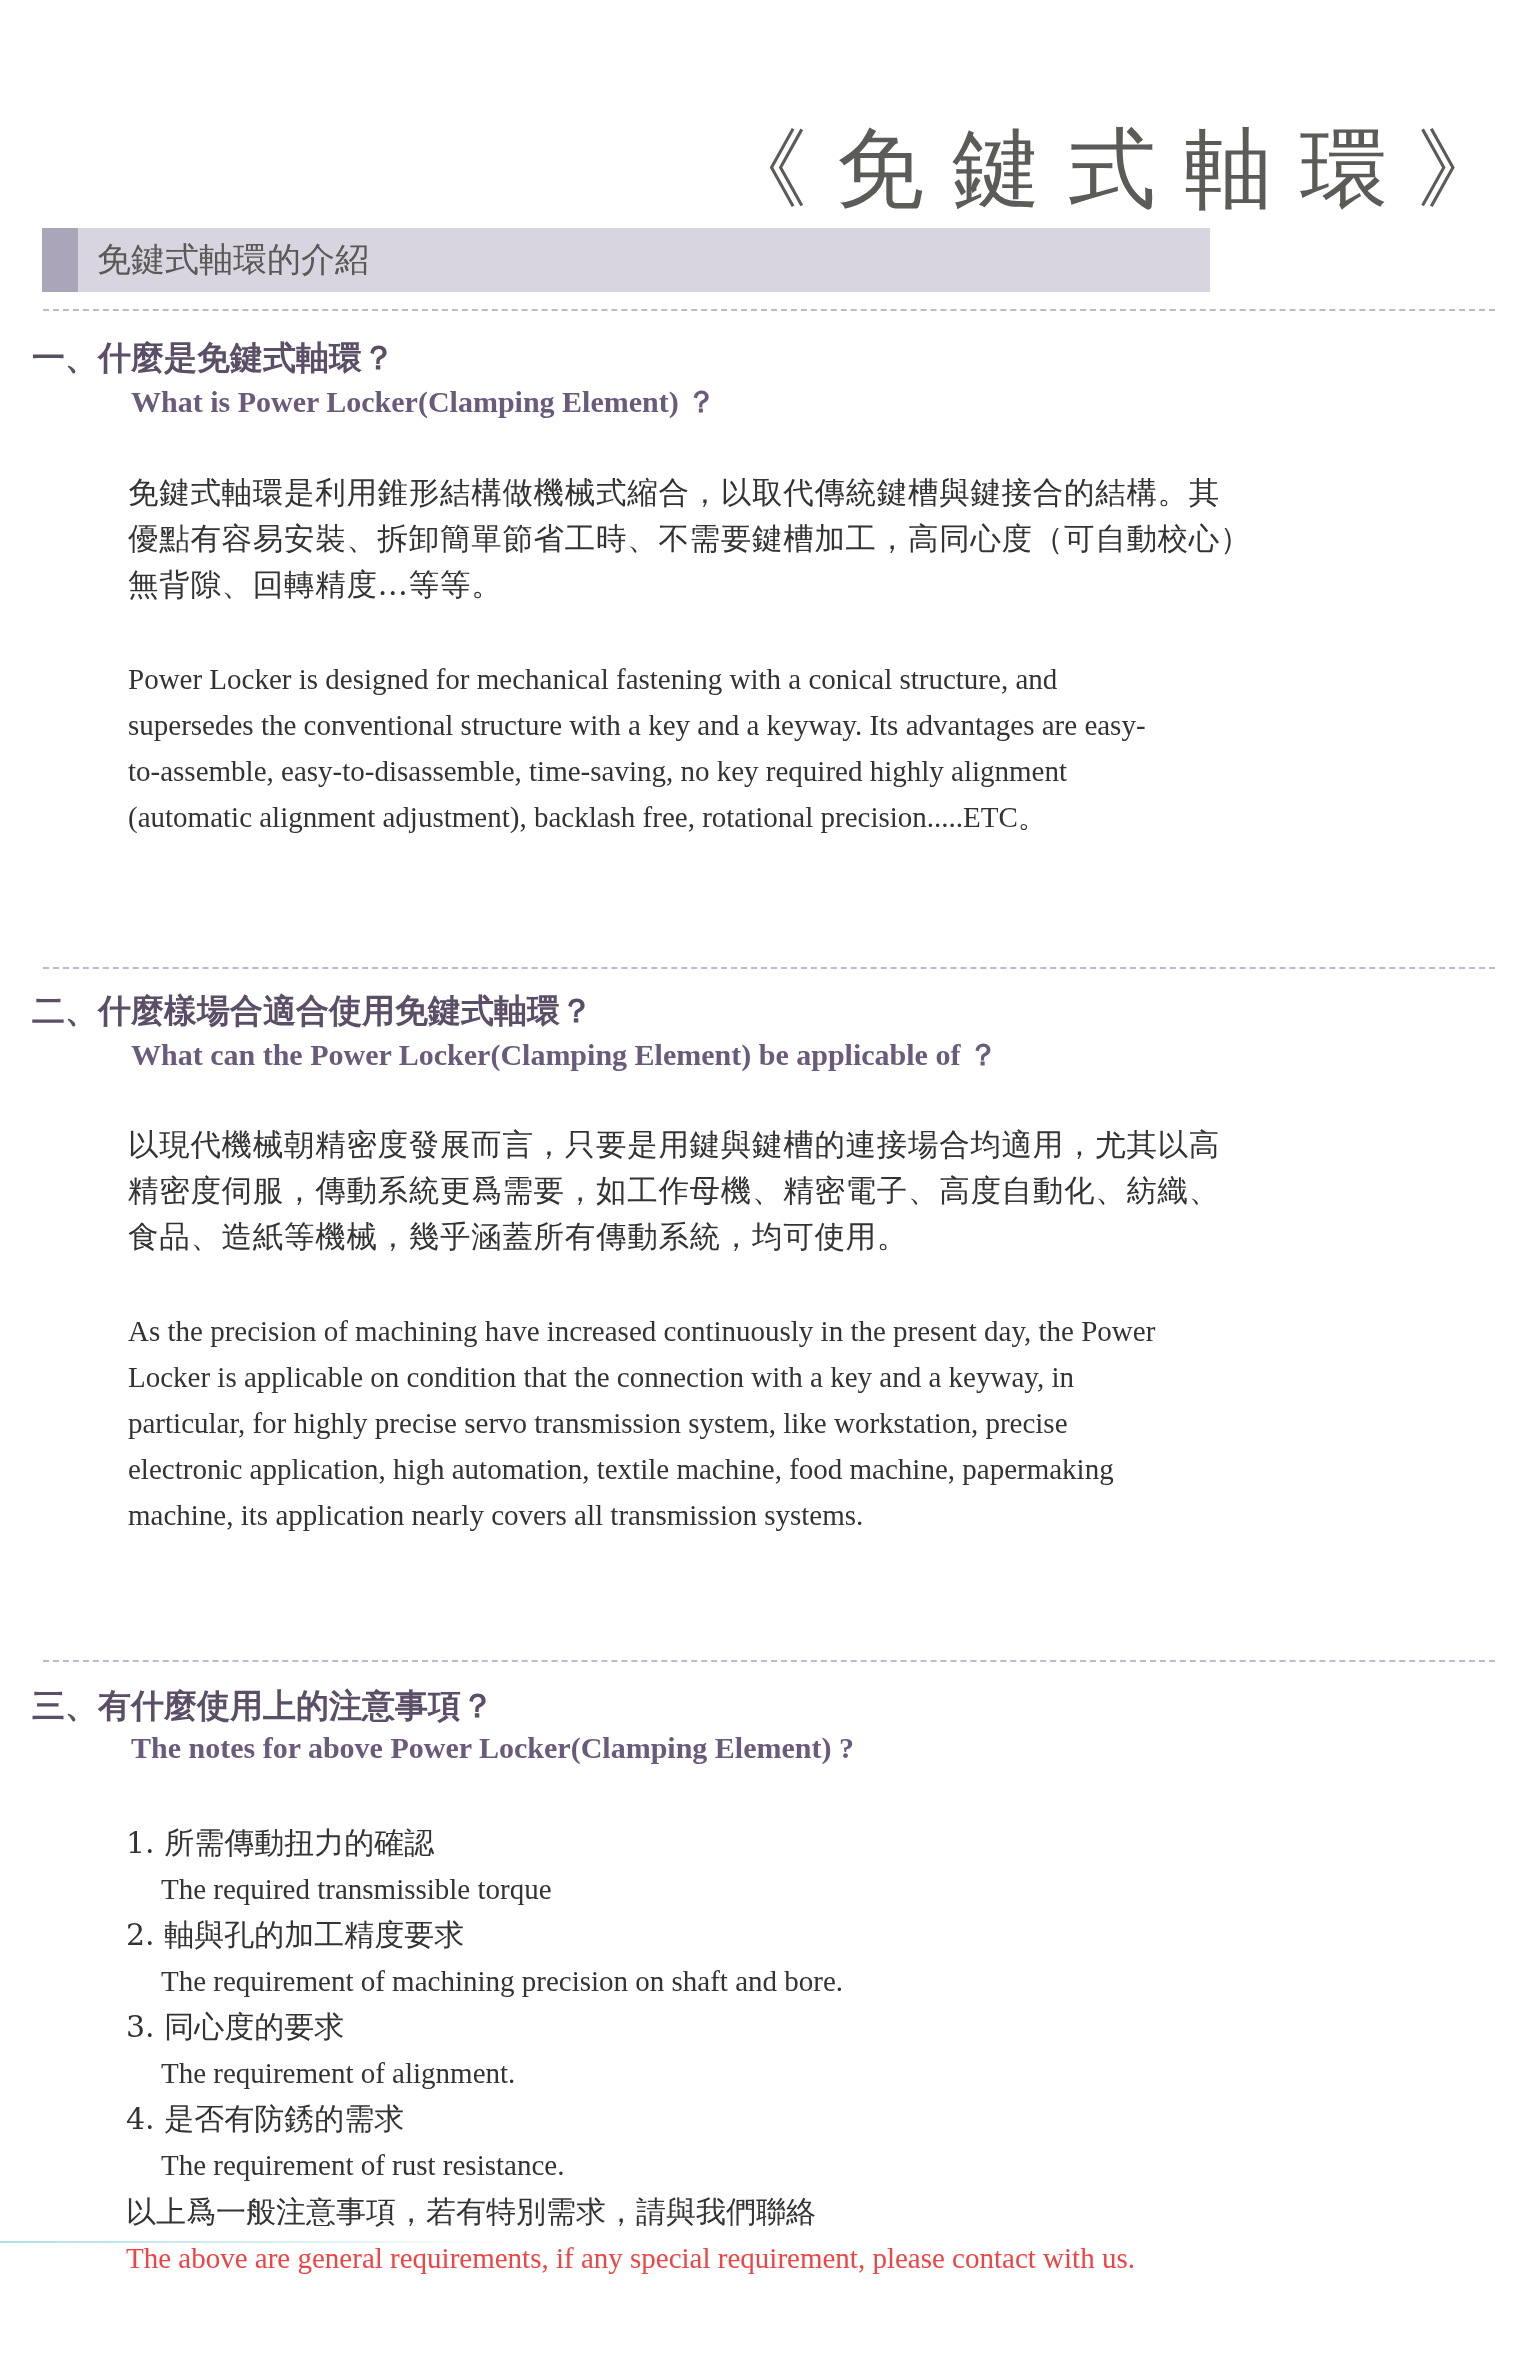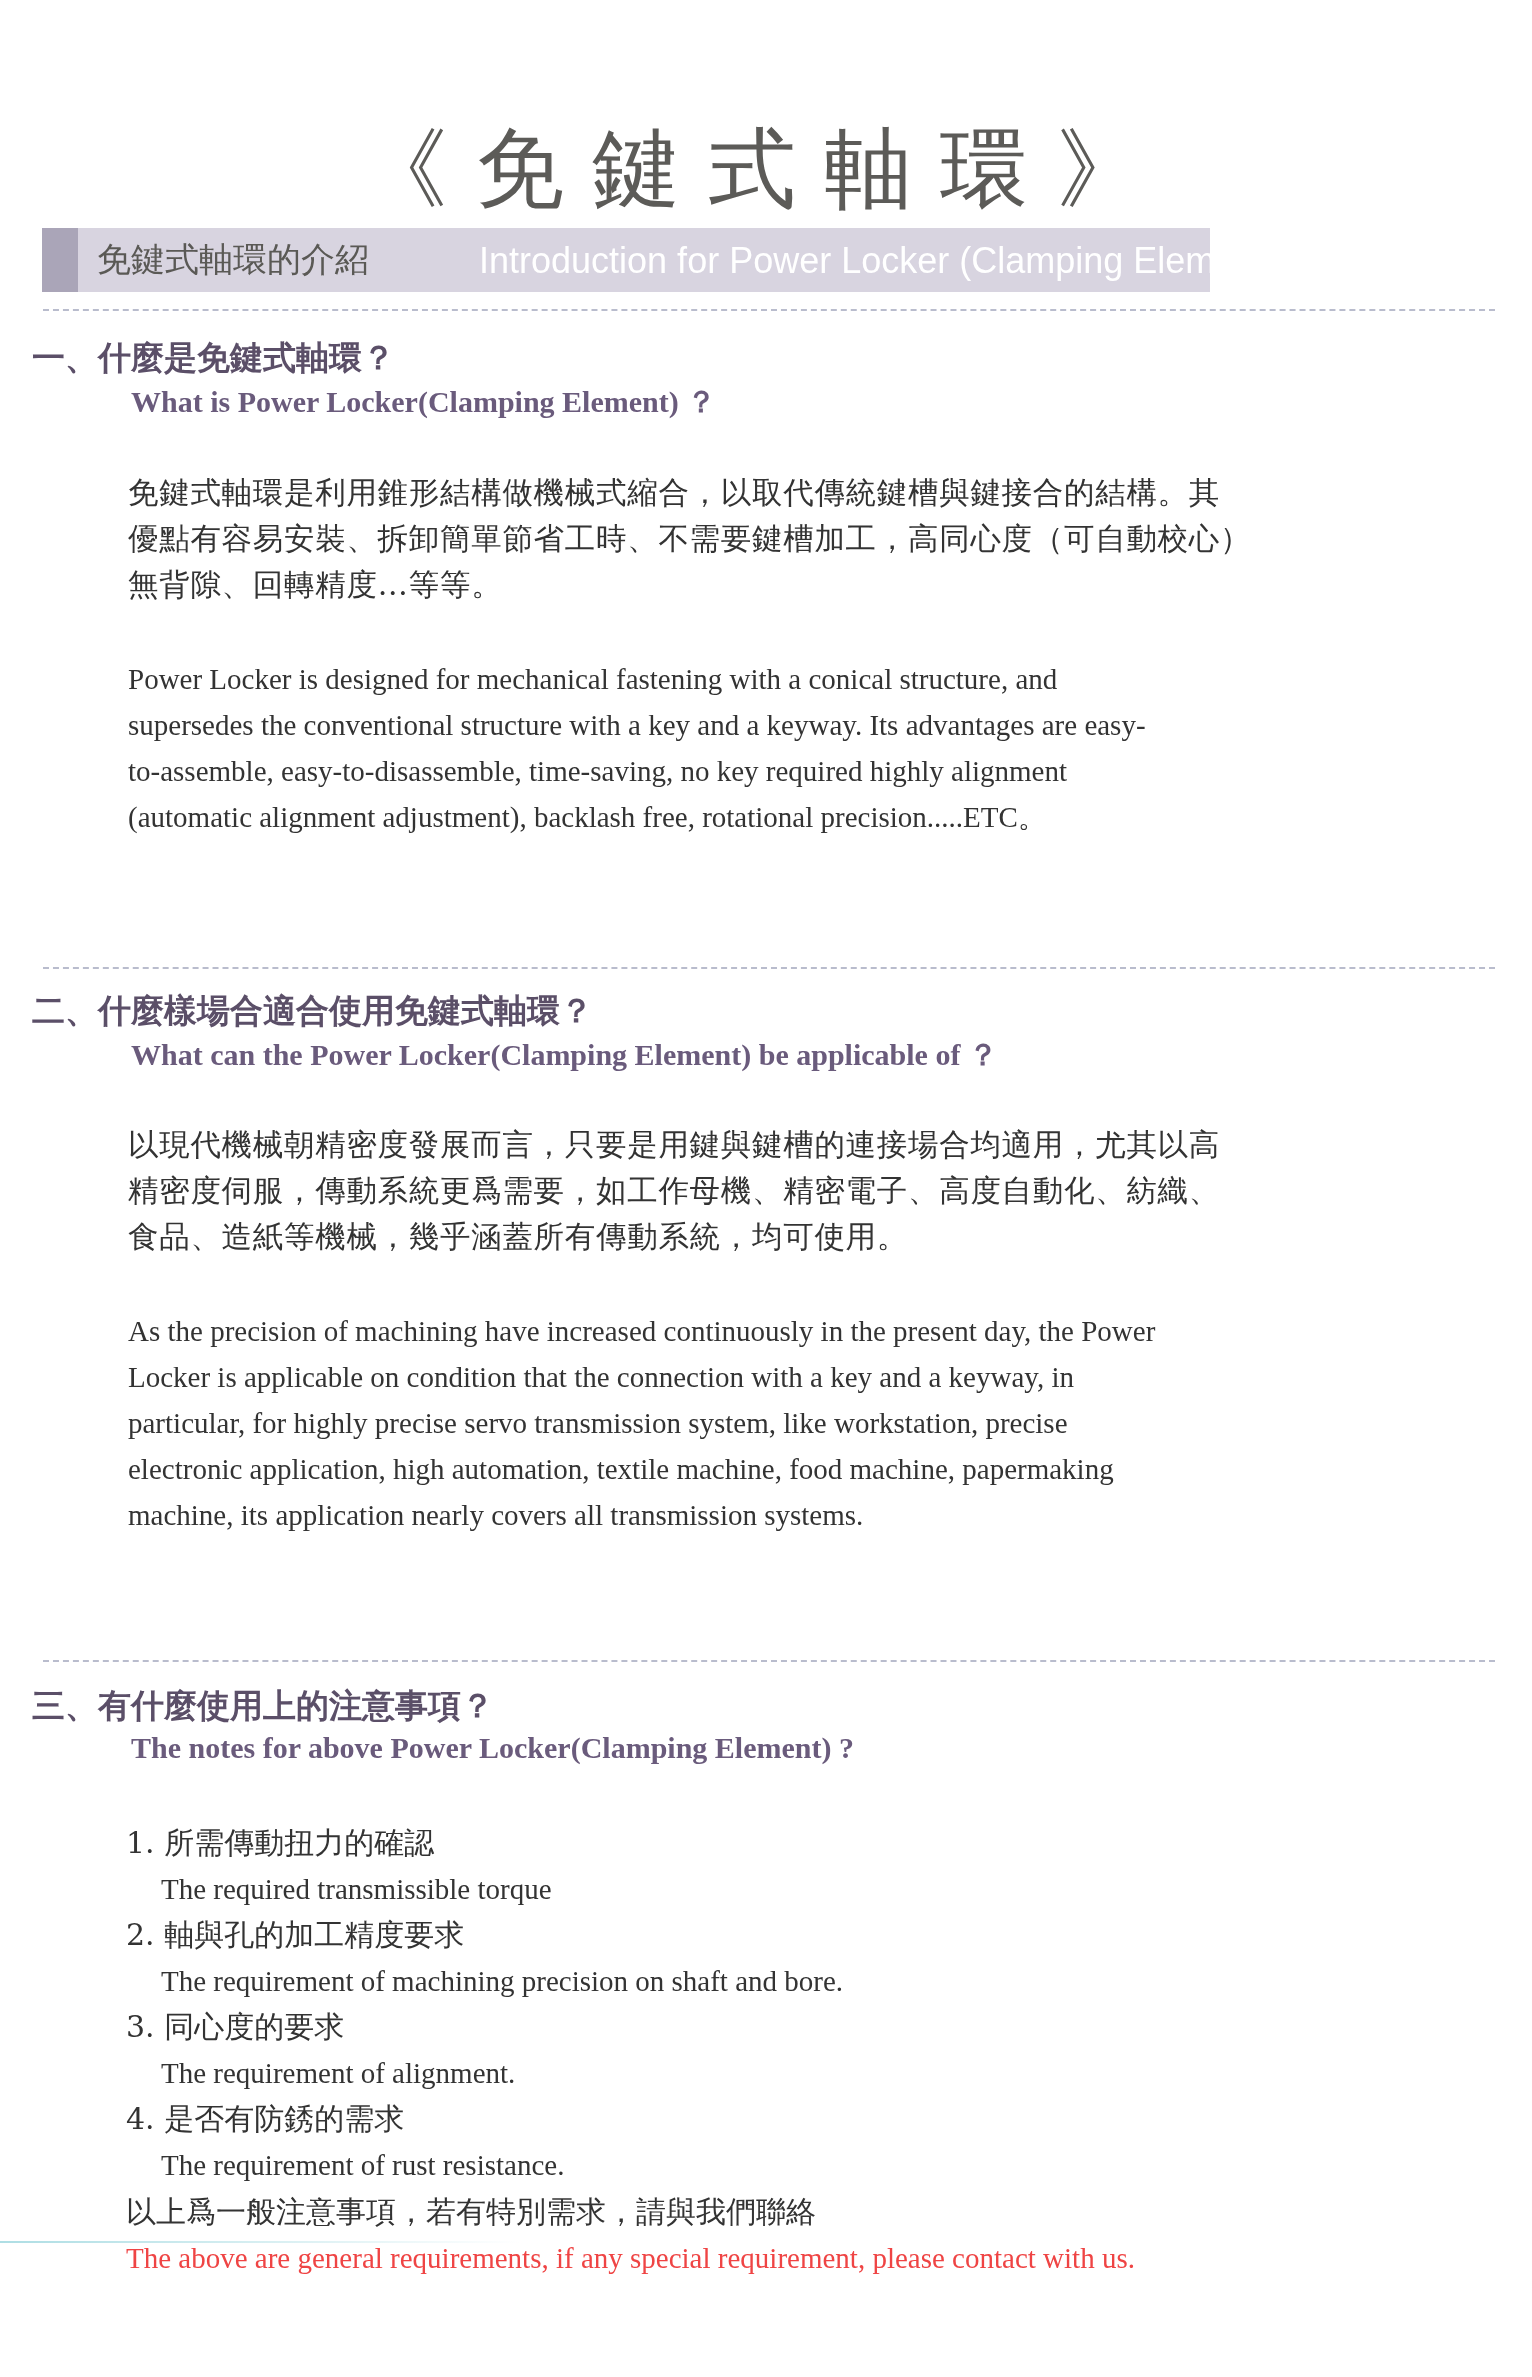--- a/index.html
+++ b/index.html
@@ -2,21 +2,21 @@
 <html style="font-size:12px"><head>
 <meta charset="utf-8">
 <style>
   html, body { margin: 0; padding: 0; background: #ffffff; }
   body {
     width: 1532px; height: 2377px; position: relative; overflow: hidden;
     font-family: "DejaVu Serif", "Liberation Serif", serif;
     color: #2b2b2b;
   }
   .page-title {
-    position: absolute; left: 0; top: 58px; width: 1532px; text-align: center;
+    position: absolute; left: 0; top: 58px; width: 1532px; text-align: right;
     font-family: "DejaVu Sans", sans-serif; font-size: 88px; letter-spacing: 28px;
     color: #5c5b58; line-height: 104px; font-weight: normal;
   }
   .banner {
     position: absolute; left: 42px; top: 228px; width: 1168px; height: 64px;
     background: #d8d4e0;
   }
   .banner-accent {
     position: absolute; left: 0; top: 0; width: 36px; height: 64px; background: #aaa5b8;
   }
@@ -70,21 +70,20 @@
   }
 </style>
 </head>
 <body>
 
 <h1 class="page-title">《免鍵式軸環》</h1>
 
 <div class="banner">
   <div class="banner-accent"></div>
   <div class="banner-zh">免鍵式軸環的介紹</div>
-  <div class="banner-en">Introduction for Power Locker (Clamping Element)</div>
 </div>
 <div class="divider" style="top:309px"></div>
 
 <div class="q-zh" style="top:335px">一、什麼是免鍵式軸環？</div>
 <div class="q-en" style="top:381px">What is Power Locker(Clamping Element) ？</div>
 <div class="para-zh" style="top:470px">
   <span class="line">免鍵式軸環是利用錐形結構做機械式縮合，以取代傳統鍵槽與鍵接合的結構。其</span>
   <span class="line">優點有容易安裝、拆卸簡單節省工時、不需要鍵槽加工，高同心度（可自動校心）</span>
   <span class="line">無背隙、回轉精度…等等。</span>
 </div>

